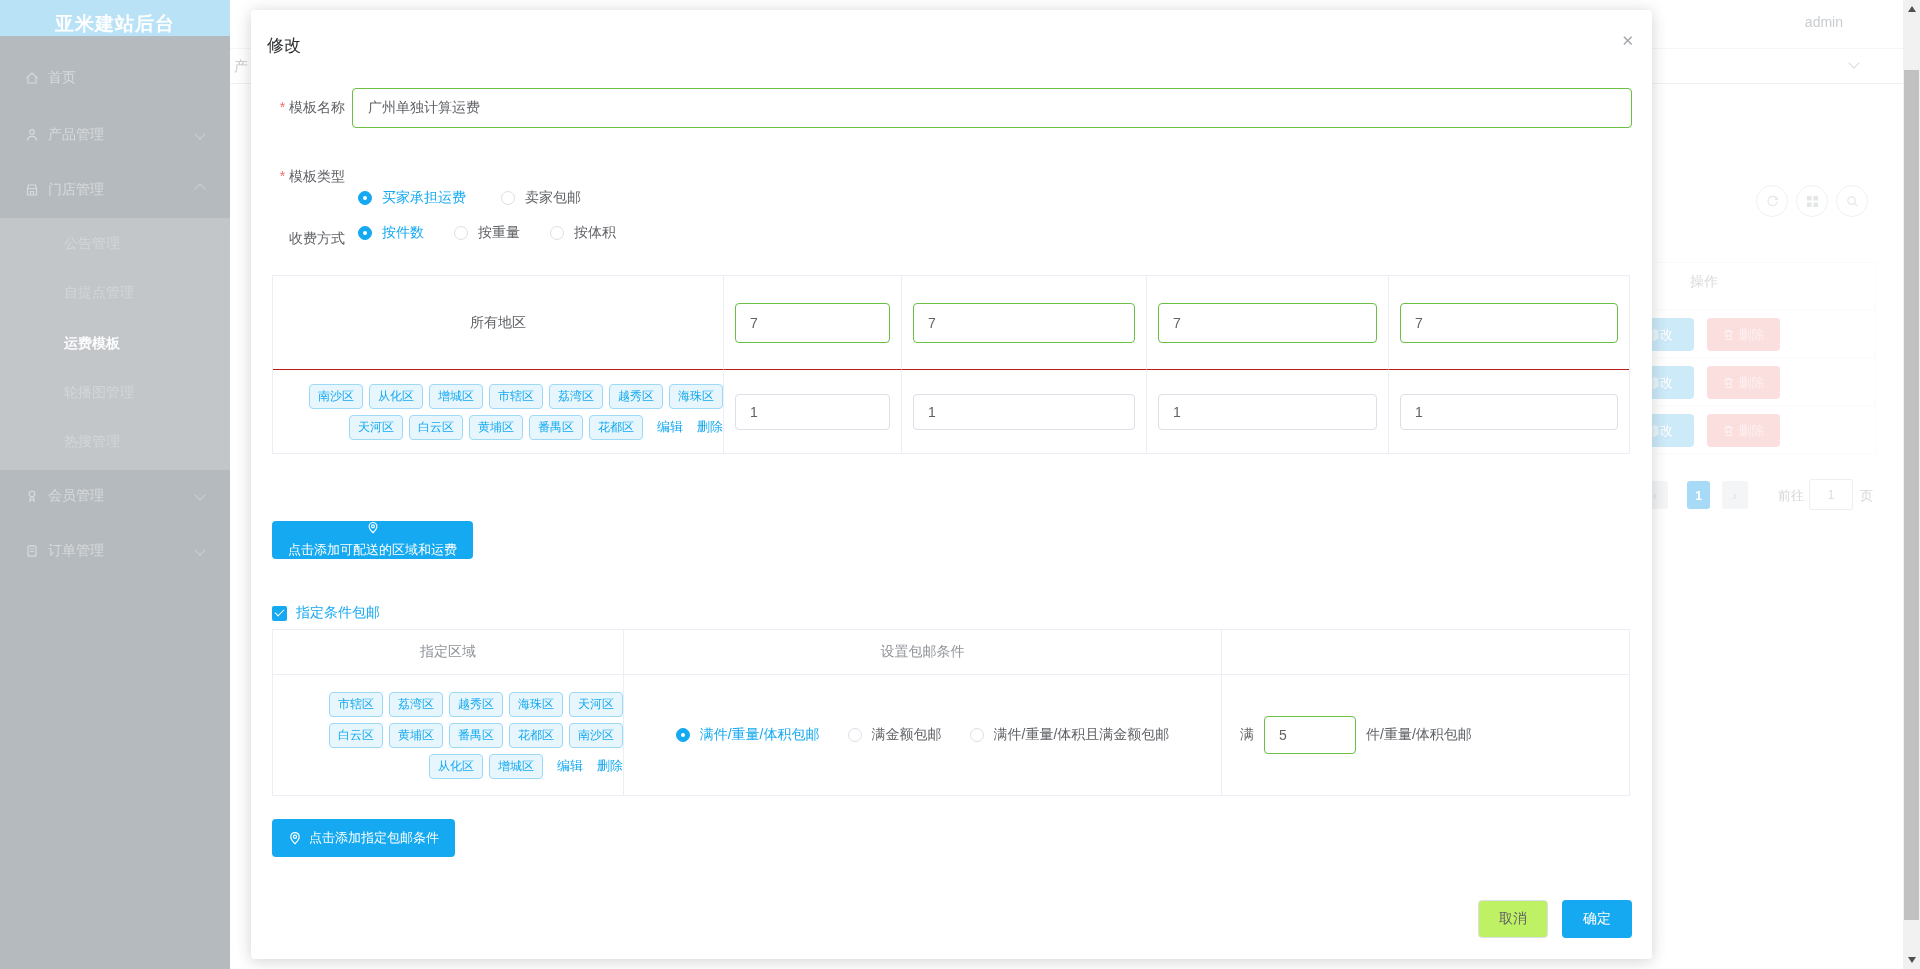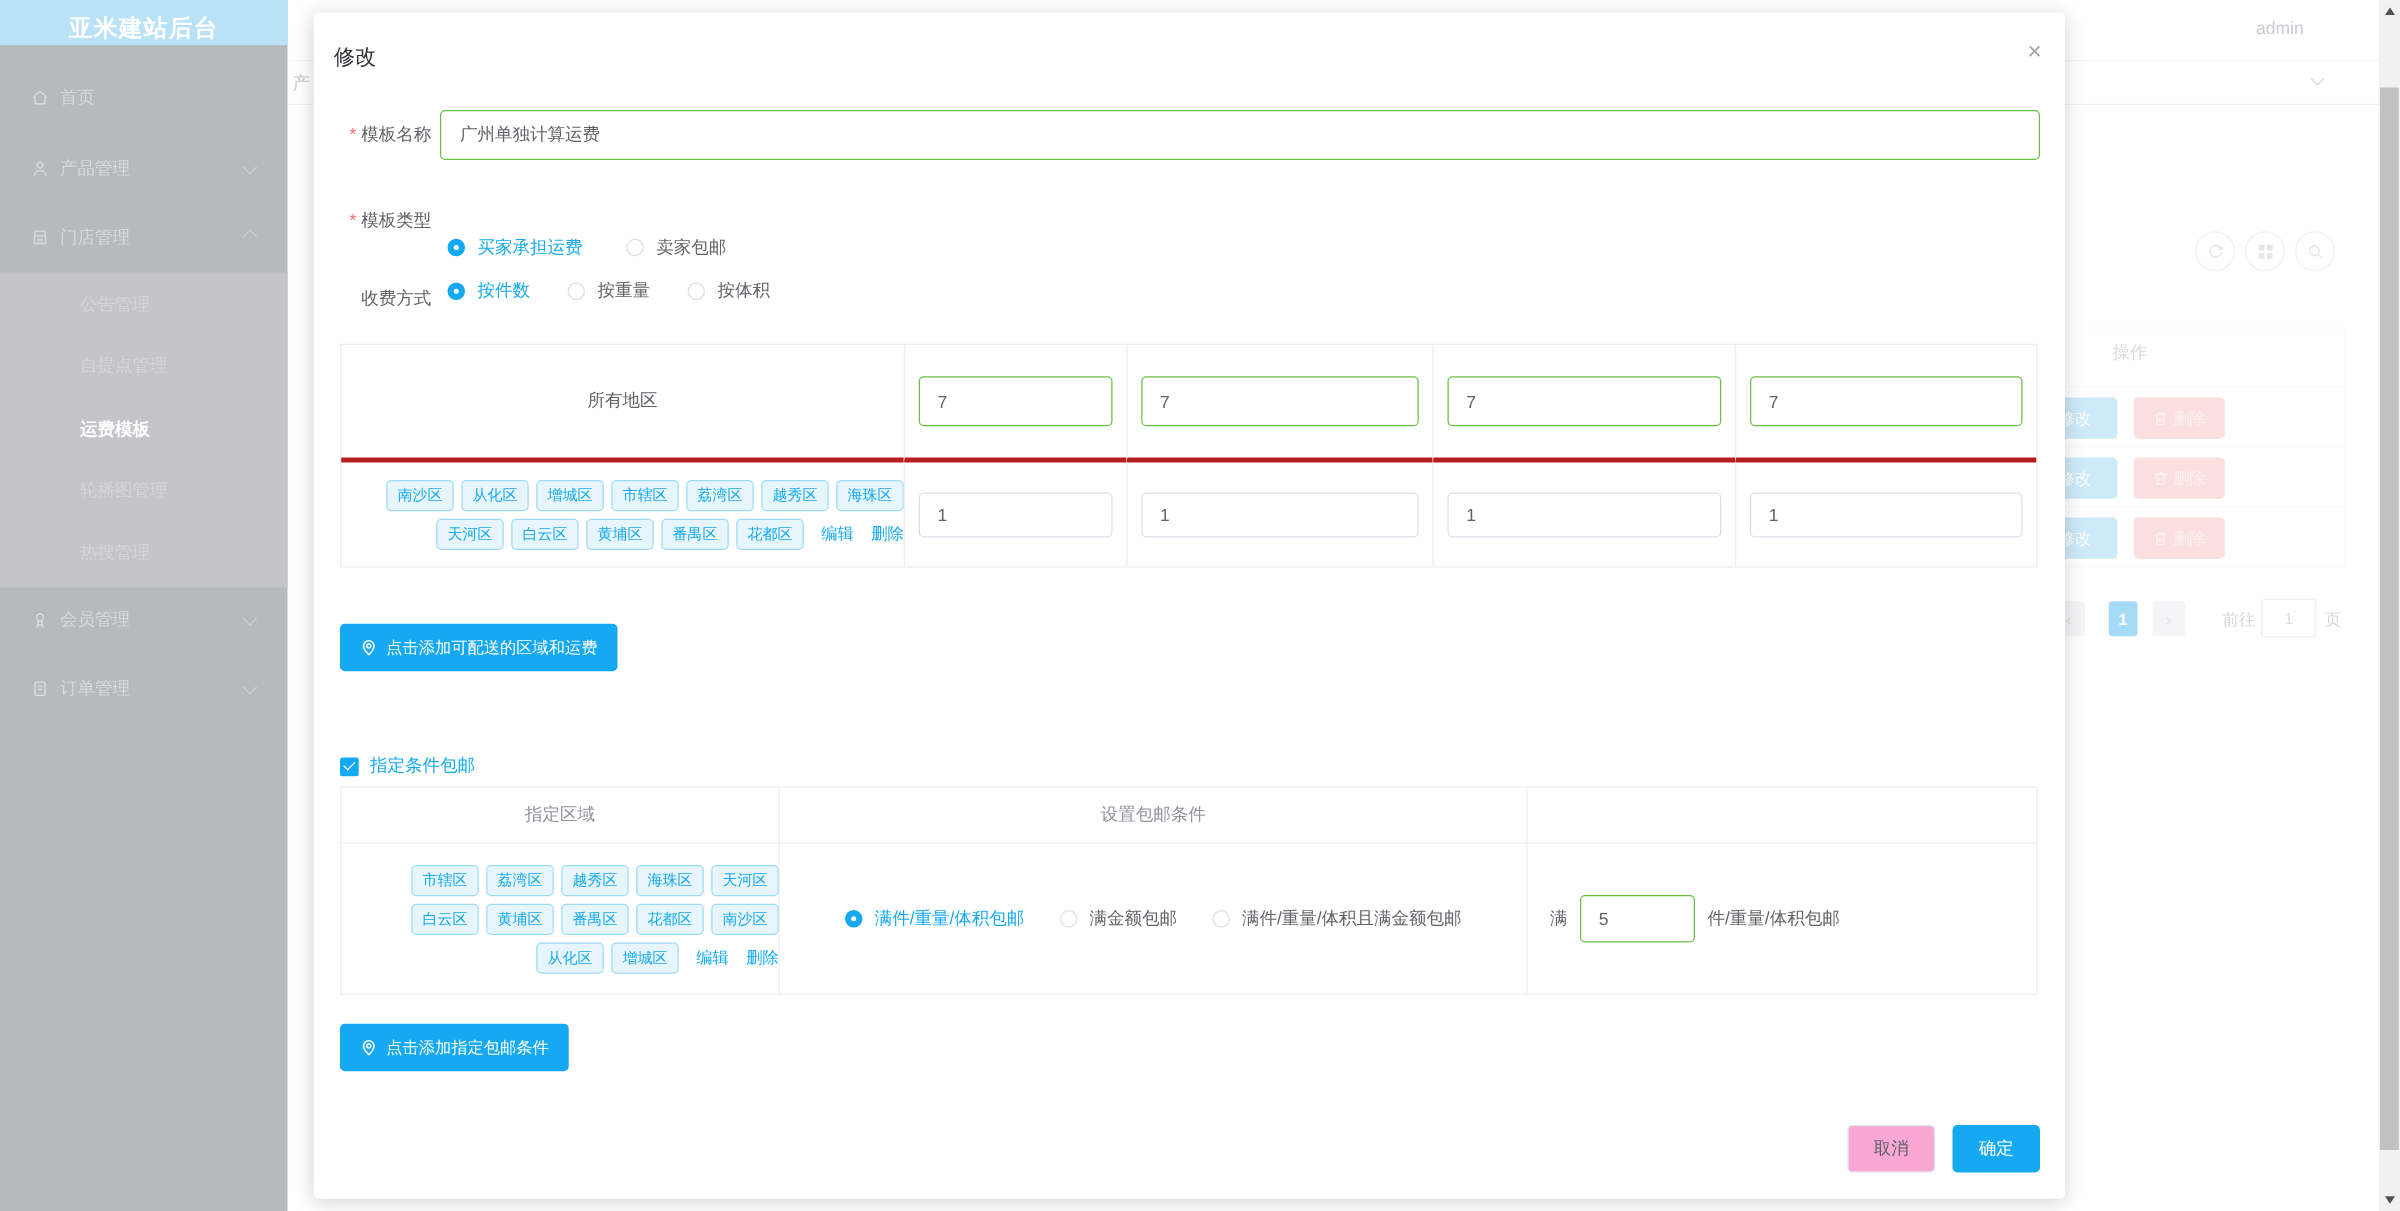--- a/index.html
+++ b/index.html
@@ -76,49 +76,49 @@
   .tbl { position:absolute; left:21px; width:1358px; border:1px solid #ebeef5; font-size:14px; color:#606266; }
   #tbl1 { top:265px; }
   #tbl2 { top:619px; }
   .t-row { display:grid; }
   #tbl1 .t-row { grid-template-columns:450px 178px 245px 242px 241px; }
   #tbl2 .t-row { grid-template-columns:350px 598px 408px; }
   .t-cell { border-left:1px solid #ebeef5; display:flex; align-items:center; justify-content:center;
     flex-direction:column; }
   .t-cell:first-child { border-left:none; }
   .t-head .t-cell { height:45px; color:#909399; border-bottom:1px solid #ebeef5; flex-direction:row; }
-  .t-body1 .t-cell { height:94px; border-bottom:4px solid #b91c1c; }
+  .t-body1 .t-cell { height:94px; border-bottom:1px solid #b91c1c; }
   .t-body2 .t-cell { height:83px; }
   #tbl2 .t-bodyc .t-cell { height:120px; }
   .cell-inp { width:calc(100% - 22px); height:40px; padding:0 14px; }
   .cell-inp.sm { height:36px; }
 
   .tagline { display:flex; align-items:center; justify-content:flex-end; gap:6px; margin:3px 0; width:100%; }
   .tag { display:inline-block; font-size:12px; color:#14a9f1; background:#e7f6fd;
     border:1px solid #9ed9f6; border-radius:4px; padding:0 8px; height:25px; line-height:23px; white-space:nowrap; }
   .lnk { font-size:13px; color:#14a9f1; cursor:pointer; margin-left:8px; white-space:nowrap; }
 
   .btn-primary { position:absolute; left:21px; height:38px; background:#14a9f1; color:#fff;
     border:none; border-radius:4px; font-size:13px; display:inline-flex; align-items:center;
     gap:7px; padding:0 16px; cursor:pointer; }
-  #btn-add-region { top:489px; }
+  #btn-add-region { top:511px;flex-direction:column; }
   #btn-add-cond  { top:809px; }
 
   .cb-row { position:absolute; left:21px; top:594px; display:flex; align-items:center; gap:9px; cursor:pointer; }
   .cb { width:15px; height:15px; background:#14a9f1; border-radius:2px; position:relative; flex:none; }
   .cb::after { content:""; position:absolute; left:4.5px; top:1.5px; width:4px; height:8px;
     border-right:1.6px solid #fff; border-bottom:1.6px solid #fff; transform:rotate(45deg); }
   .cb-lab { font-size:14px; color:#14a9f1; }
 
   .thr-cell { justify-content:flex-start !important; flex-direction:row !important; padding-left:18px; }
   #thr-input { width:92px; height:38px; padding:0 14px; margin:0 10px; }
   .thr-txt { font-size:14px; color:#606266; white-space:nowrap; }
 
   .m-footer { position:absolute; right:20px; top:890px; display:flex; gap:14px; }
-  .btn-cancel { width:70px; height:38px; background:#f9a8d4; border:1px solid #dcdfe6; border-radius:4px;
+  .btn-cancel { width:70px; height:38px; background:#bef264; border:1px solid #dcdfe6; border-radius:4px;
     font-size:14px; color:#606266; cursor:pointer; }
   .btn-confirm { width:70px; height:38px; background:#14a9f1; border:none; border-radius:4px;
     font-size:14px; color:#fff; cursor:pointer; }
 
   
   .sb-track { position:absolute; right:0; top:0; width:17px; height:969px; background:#f1f1f1; z-index:30; }
   .sb-thumb { position:absolute; right:1px; top:70px; width:15px; height:850px; background:#c1c1c1; }
   .sb-arr { position:absolute; right:4px; width:0; height:0; border-left:4.5px solid transparent;
     border-right:4.5px solid transparent; }
   .sb-up { top:6px; border-bottom:6px solid #505050; }

